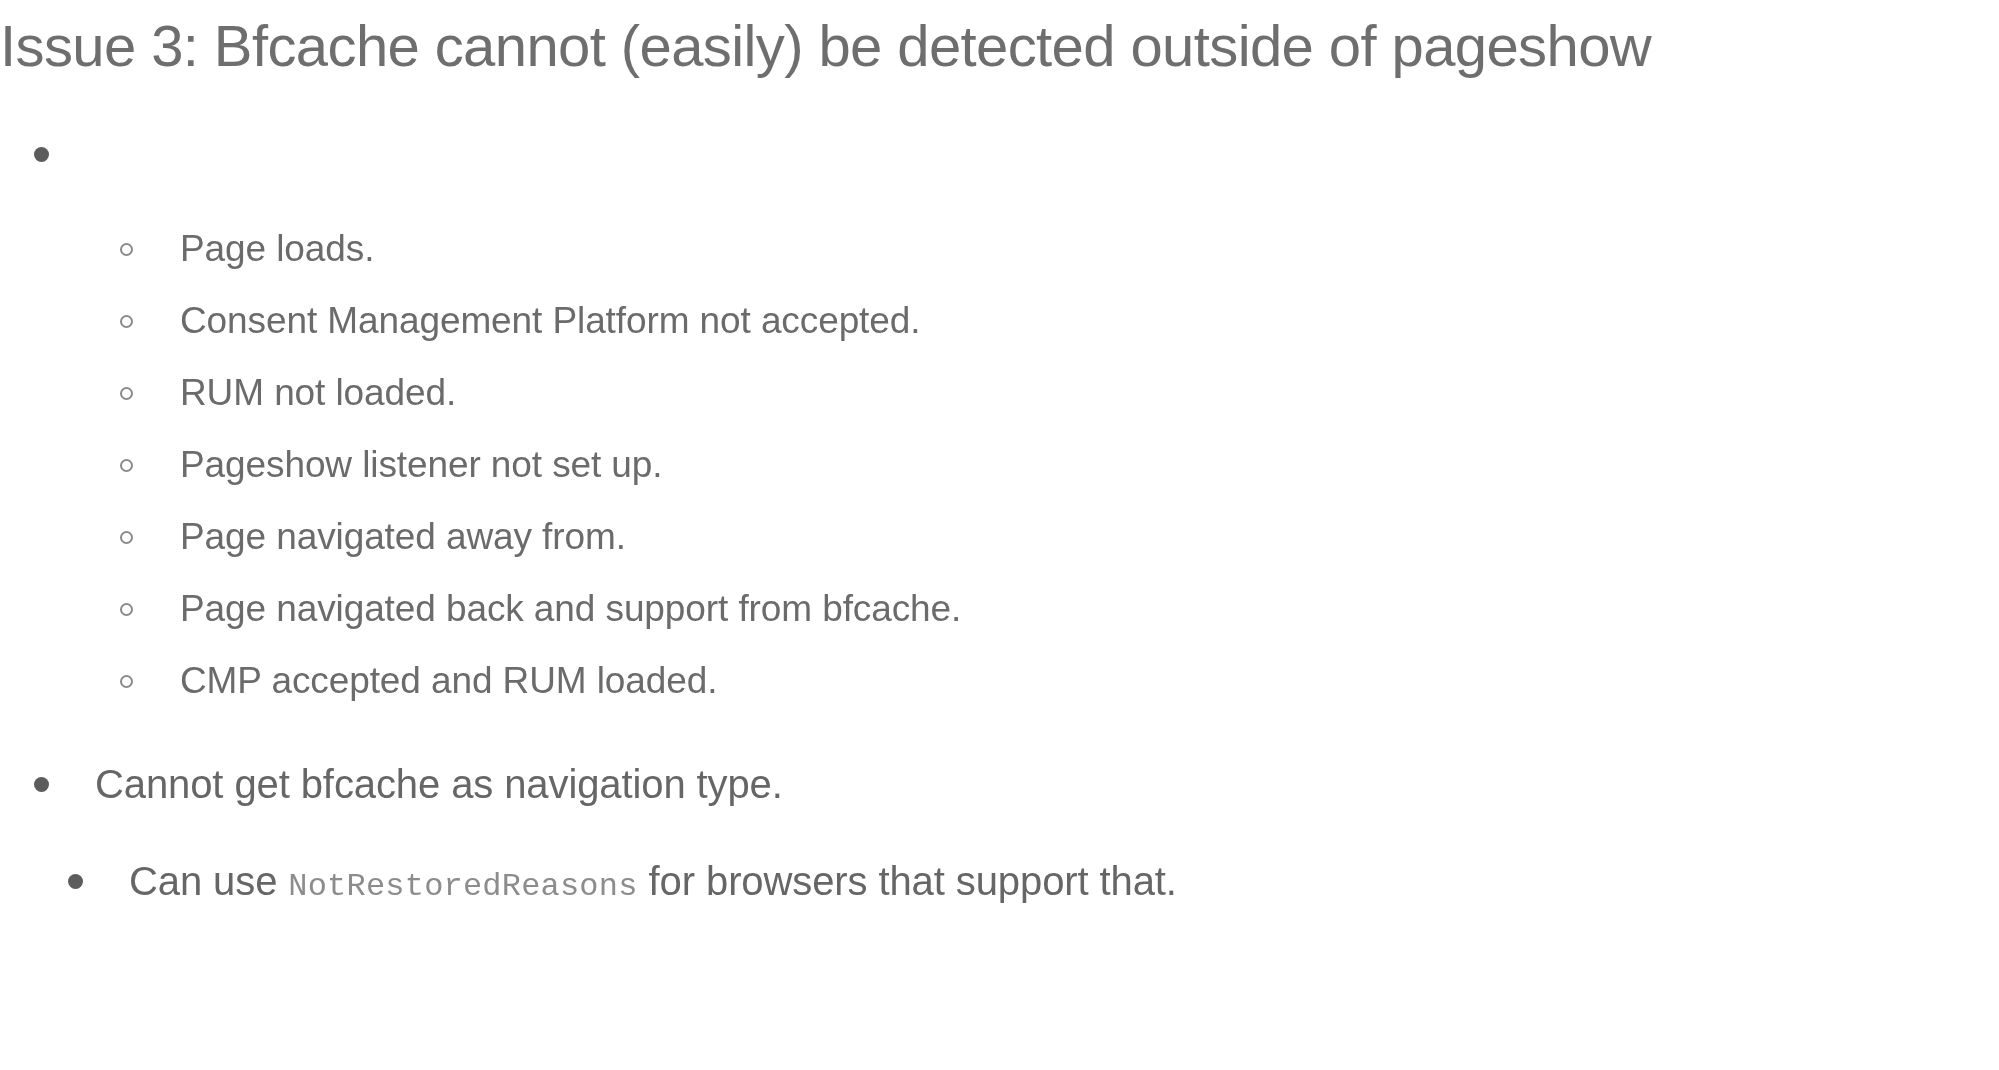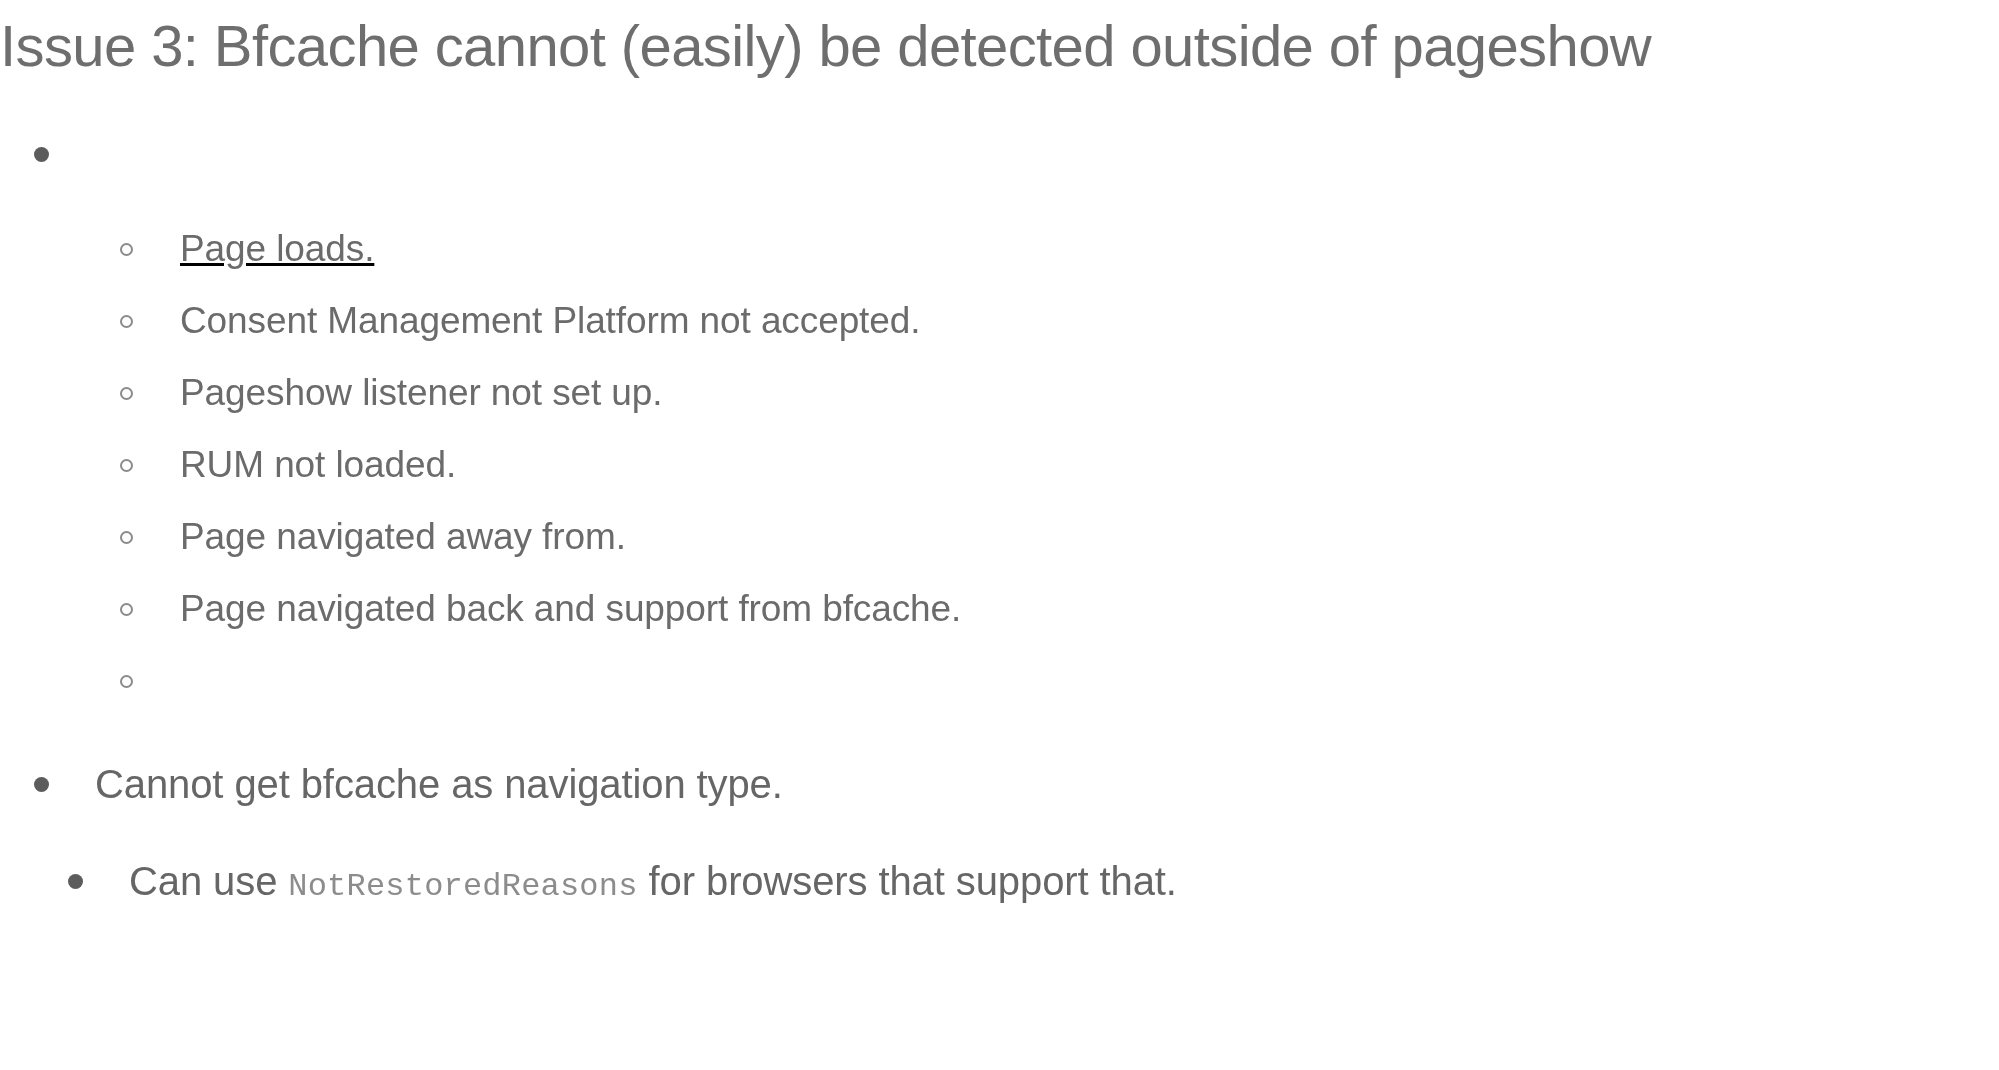--- a/index.html
+++ b/index.html
@@ -105,21 +105,21 @@
   .lvl2 .label {
     font-size: 37px;
     line-height: 52px;
     color: #6b6b6b;
     letter-spacing: -0.1px;
     white-space: nowrap;
   }
 
   
   #row-consider       { margin-top: 8px; }
-  #row-page-loads     { margin-top: 14px; text-decoration: underline; }
+  #row-page-loads     { margin-top: 14px; }
   #row-cannot-get     { margin-top: 29px; }
   #row-can-use        { margin-top: 14px; padding-left: 34px; }
 
   .code {
     font-family: "Liberation Mono", "DejaVu Sans Mono", monospace;
     font-size: 32px;
     color: #8c8c8c;
     letter-spacing: 0.2px;
   }
 </style>
@@ -149,48 +149,49 @@
       <span class="marker">
           <span class="ring"></span>
         </span>
       <span class="label">Consent Management Platform not accepted.</span>
     </div>
 
     <div class="bullet-row lvl2">
       <span class="marker">
           <span class="ring"></span>
         </span>
+      <span class="label">RUM not loaded.</span>
+    </div>
+
+    <div class="bullet-row lvl2">
+      <span class="marker">
+          <span class="ring"></span>
+        </span>
       <span class="label">Pageshow listener not set up.</span>
     </div>
 
     <div class="bullet-row lvl2">
       <span class="marker">
           <span class="ring"></span>
         </span>
-      <span class="label">RUM not loaded.</span>
-    </div>
-
-    <div class="bullet-row lvl2">
-      <span class="marker">
-          <span class="ring"></span>
-        </span>
       <span class="label">Page navigated away from.</span>
     </div>
 
     <div class="bullet-row lvl2">
       <span class="marker">
           <span class="ring"></span>
         </span>
       <span class="label">Page navigated back and support from bfcache.</span>
     </div>
 
     <div class="bullet-row lvl2">
       <span class="marker">
           <span class="ring"></span>
         </span>
+      <span class="label">CMP accepted and RUM loaded.</span>
     </div>
 
     <div class="bullet-row lvl1" id="row-cannot-get">
       <span class="marker">
           <span class="dot"></span>
         </span>
       <span class="label">Cannot get bfcache as navigation type.</span>
     </div>
 
     <div class="bullet-row lvl1" id="row-can-use">

